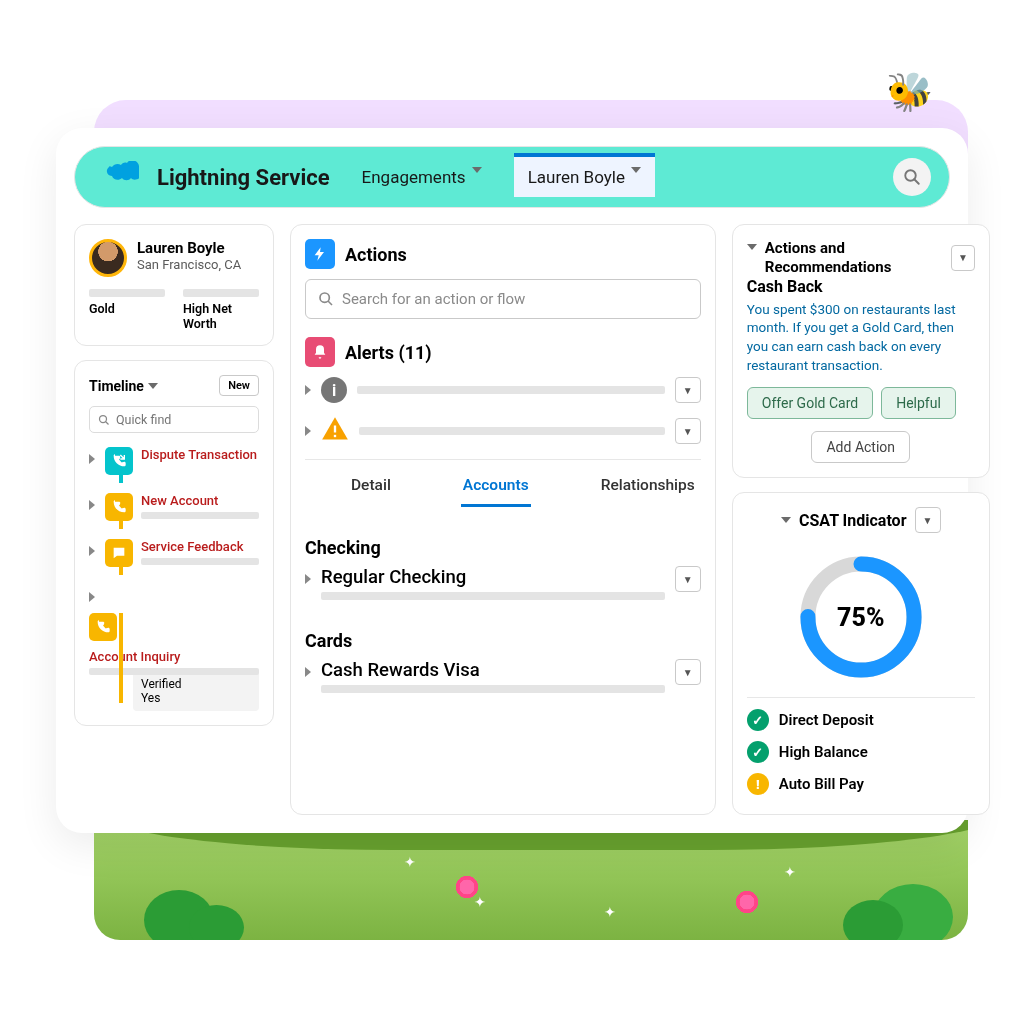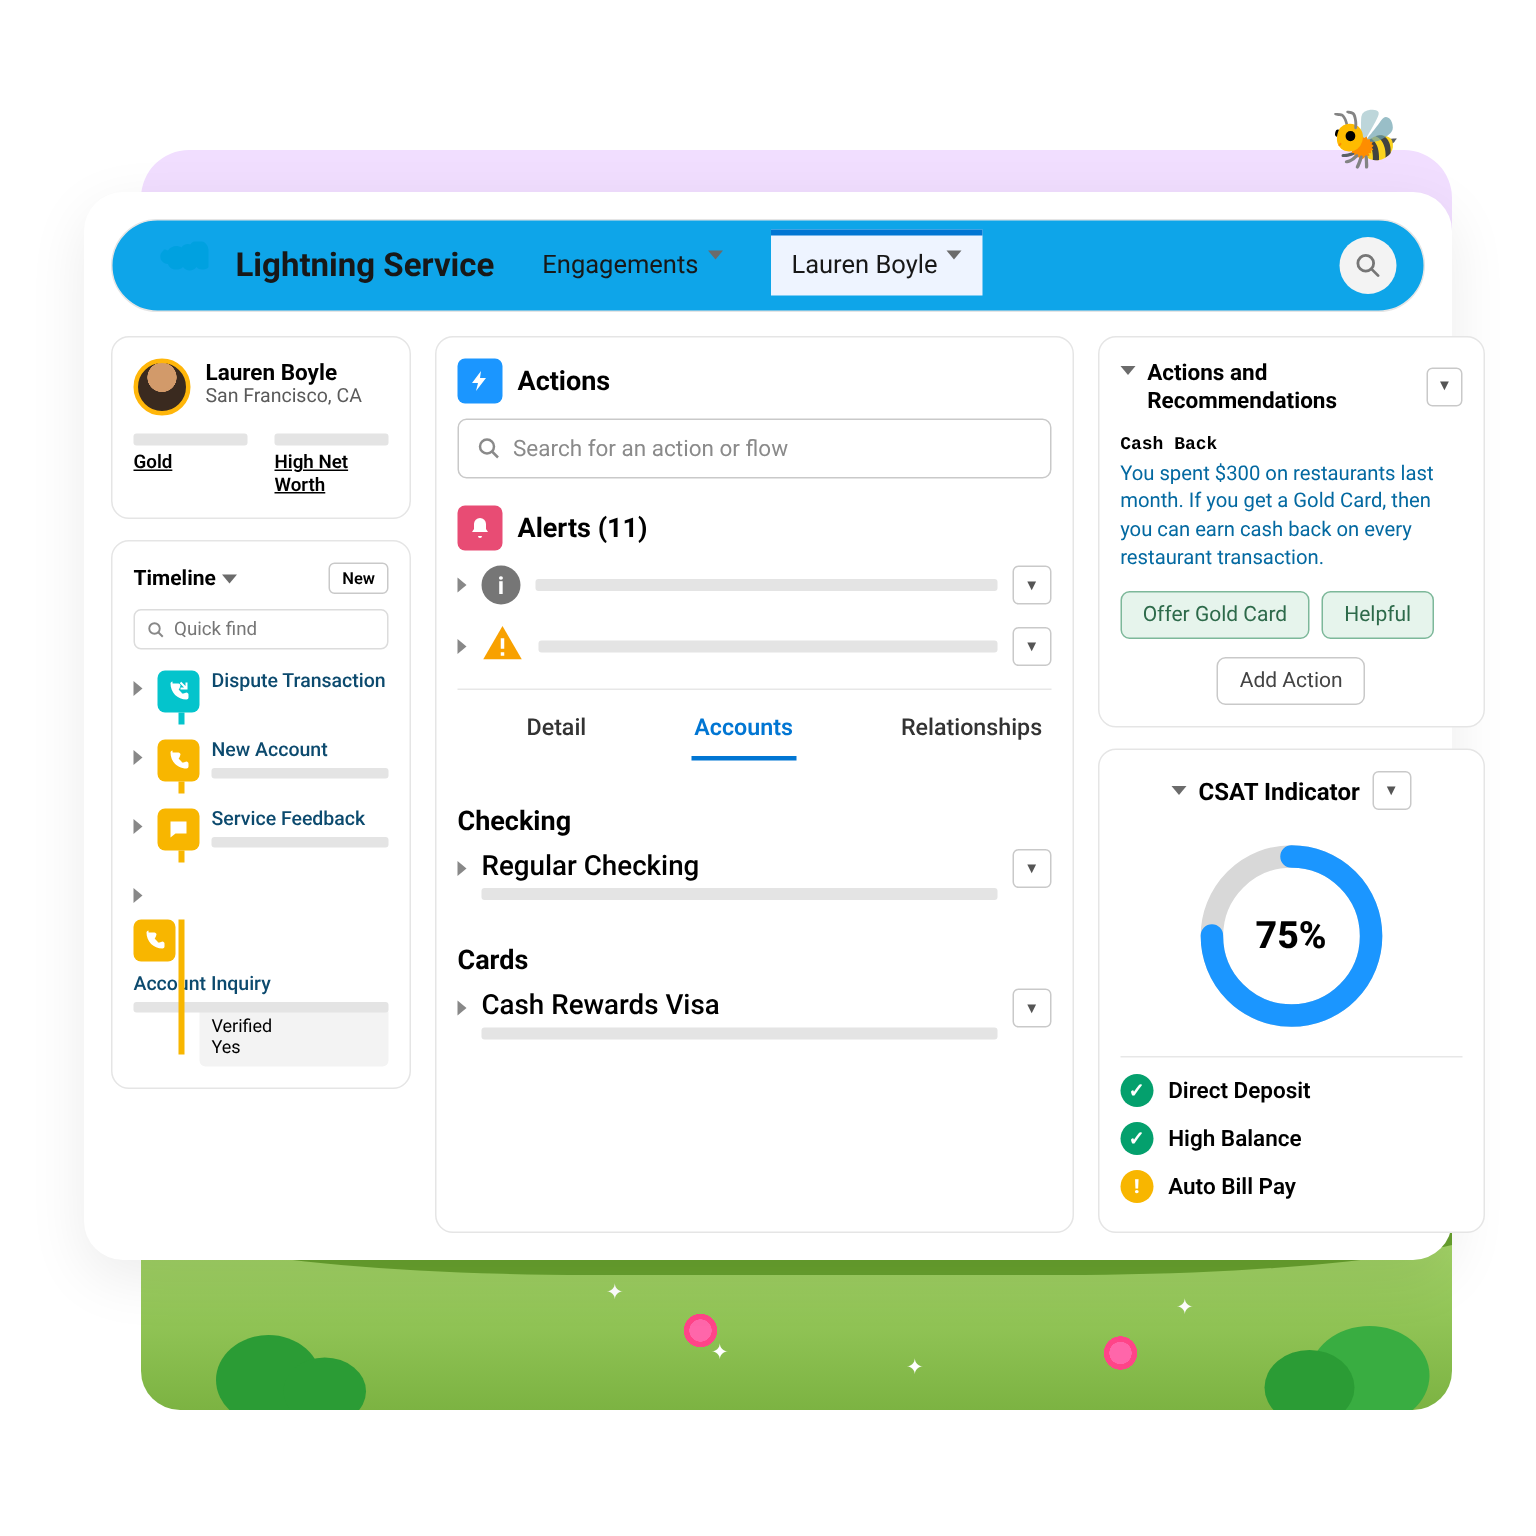--- a/index.html
+++ b/index.html
@@ -18,52 +18,52 @@
   .f1{ left:360px; bottom:40px; }
   .f2{ left:640px; bottom:25px; }
   .sparkle { position:absolute; color:#fff; font-size:14px; }
   .s1{ left:310px; bottom:70px; } .s2{ left:380px; bottom:30px; } .s3{ left:510px; bottom:20px; }
   .s4{ left:690px; bottom:60px; }
   .bee { position:absolute; top:70px; right:90px; z-index:2; font-size:38px; }
 
   .window { position:absolute; top:128px; left:56px; right:56px; background:#fff; border-radius:26px; padding:18px; z-index:5; box-shadow:0 12px 40px rgba(0,0,0,0.08); }
 
   
-  .header { background:#0ea5e9; border:1px solid #e5e5e5; border-radius:40px; padding:10px 18px; display:flex; align-items:center; gap:18px; }
+  .header { background:#5eead4; border:1px solid #e5e5e5; border-radius:40px; padding:10px 18px; display:flex; align-items:center; gap:18px; }
   .sf-cloud { width:46px; height:32px; }
   .app-title { font-size:22px; font-weight:700; color:#181818; }
   .nav-item { font-size:17px; color:#181818; padding:10px 14px; display:flex; align-items:flex-start; gap:6px; cursor:pointer; }
   .nav-item.active { background:#eef4ff; border-top:4px solid #0176d3; margin-top:-4px; }
   .spacer { flex:1; }
   .search-btn { width:38px; height:38px; border-radius:50%; background:#f3f3f3; display:flex; align-items:center; justify-content:center; cursor:pointer; }
 
   .cols { display:grid; grid-template-columns: 200px 1fr 258px; gap:16px; margin-top:16px; }
 
   .card { background:#fff; border:1px solid #e5e5e5; border-radius:12px; padding:14px; }
 
   
   .profile-head { display:flex; gap:10px; }
   .avatar { width:38px; height:38px; border-radius:50%; border:3px solid #ffb60a; background: radial-gradient(circle at 50% 30%, #d29a6a 0 35%, #3a2a1f 36% 100%); }
   .pname { font-weight:700; font-size:15px; }
   .ploc { font-size:13px; color:#5a5a5a; }
-  .badges { display:flex; gap:18px; margin-top:12px;text-decoration:underline; }
+  .badges { display:flex; gap:18px; margin-top:12px; }
   .badge-col { flex:1; }
   .badge-bar { height:8px; background:#e4e4e4; border-radius:2px; margin-bottom:4px; }
   .badge-lbl { font-size:12.5px; font-weight:600; }
 
   
   .tl-head { display:flex; align-items:center; justify-content:space-between; margin-bottom:10px; }
   .tl-title { font-weight:700; font-size:14px; display:flex; align-items:center; gap:4px; }
   .new-btn { font-size:11px; font-weight:600; border:1px solid #c9c9c9; border-radius:4px; padding:3px 8px; cursor:pointer; }
   .qf { border:1px solid #dcdcdc; border-radius:5px; padding:5px 8px; display:flex; gap:6px; align-items:center; font-size:12.5px; color:#767676; margin-bottom:14px; }
   .tl { position:relative; }
   .tl-item { display:flex; gap:8px; margin-bottom:18px; position:relative; }
   .tl-chevron { color:#777; font-size:12px; width:8px; padding-top:6px; }
   .tl-icon { width:28px; height:28px; border-radius:5px; display:flex; align-items:center; justify-content:center; color:#fff; flex-shrink:0; position:relative; z-index:2; }
-  .tl-label { color:#0c4a6e; font-size:13px; font-weight:500; }
+  .tl-label { color:#b91c1c; font-size:13px; font-weight:500; }
   .tl-bar { height:7px; background:#e4e4e4; border-radius:2px; margin-top:4px; }
   .tl-connector { position:absolute; left:30px; top:28px; bottom:-8px; width:4px; z-index:1; }
   .verified-box { background:#f3f3f3; border-radius:4px; padding:6px 8px; margin-left:44px; margin-top:-10px; font-size:12px; }
   .ic-teal{ background:#04c4cc; } .ic-gold{ background:#f8b600; }
 
   
   .sec-head { display:flex; align-items:center; gap:10px; margin-bottom:10px; }
   .sec-icon { width:30px; height:30px; border-radius:5px; display:flex; align-items:center; justify-content:center; color:#fff; }
   .sec-title { font-weight:700; font-size:18px; }
   .search-box { border:1px solid #c9c9c9; border-radius:6px; padding:10px 12px; display:flex; gap:8px; align-items:center; font-size:15px; color:#8a8a8a; margin-bottom:18px; }
@@ -81,21 +81,21 @@
   .tab.active { color:#0176d3; border-bottom:3px solid #0176d3; font-weight:600; }
 
   .acct-group { margin-top:30px; }
   .grp-title { font-weight:700; font-size:18px; margin-bottom:8px; }
   .acct-row { display:flex; align-items:flex-start; gap:10px; }
   .acct-name { font-size:18.5px; font-weight:500; }
 
   
   .rt-head { display:flex; align-items:center; justify-content:space-between; }
   .rt-title { font-weight:700; font-size:15px; line-height:1.25; }
-  .rt-sub { font-weight:700; font-size:12px; margin:12px 0 4px;font-family:Liberation Mono, monospace; }
+  .rt-sub { font-weight:700; font-size:16px; margin:0 0 4px; }
   .rt-body { font-size:13.5px; color:#0369a1; line-height:1.4; }
   .pill-row { display:flex; gap:8px; margin-top:12px; flex-wrap:wrap; }
   .pill { border:1px solid #7db89a; background:#e6f4ec; color:#2d6a4a; padding:7px 14px; border-radius:6px; font-size:14px; cursor:pointer; }
   .pill-outline { border:1px solid #c9c9c9; background:#fff; color:#444; padding:7px 14px; border-radius:6px; font-size:14px; cursor:pointer; margin:12px auto 0; display:block; width:fit-content; }
 
   .csat-head { display:flex; align-items:center; gap:8px; justify-content:center; }
   .csat-title { font-weight:700; font-size:16px; }
   .ring-wrap { position:relative; width:140px; height:140px; margin:14px auto 10px; }
   .ring-pct { position:absolute; inset:0; display:flex; align-items:center; justify-content:center; font-size:25px; font-weight:800; }
   .ind-list { margin-top:6px; }

